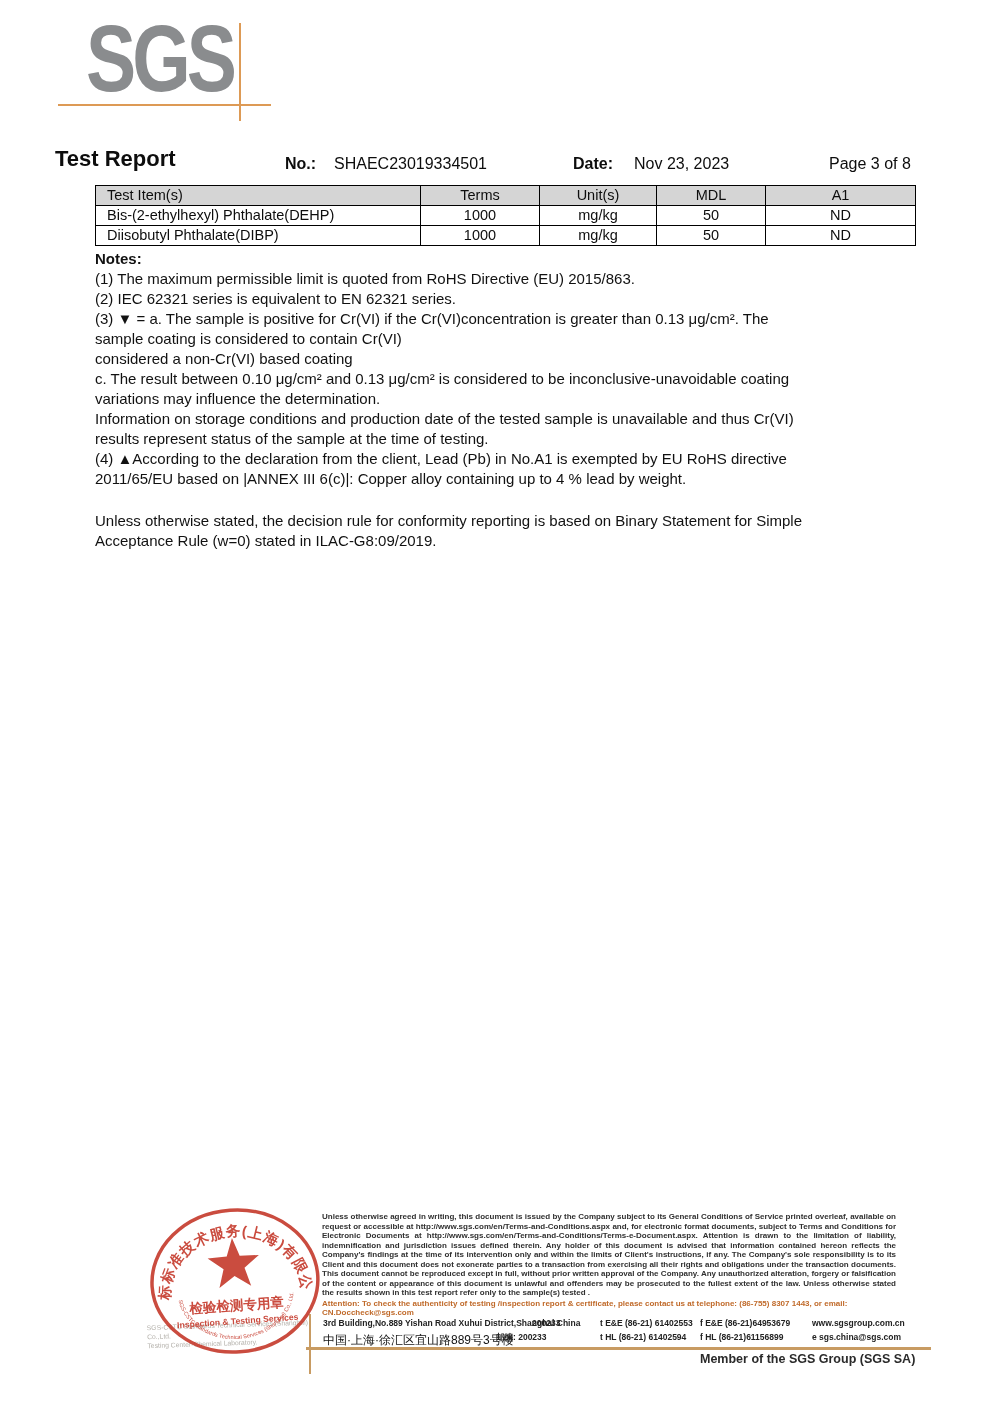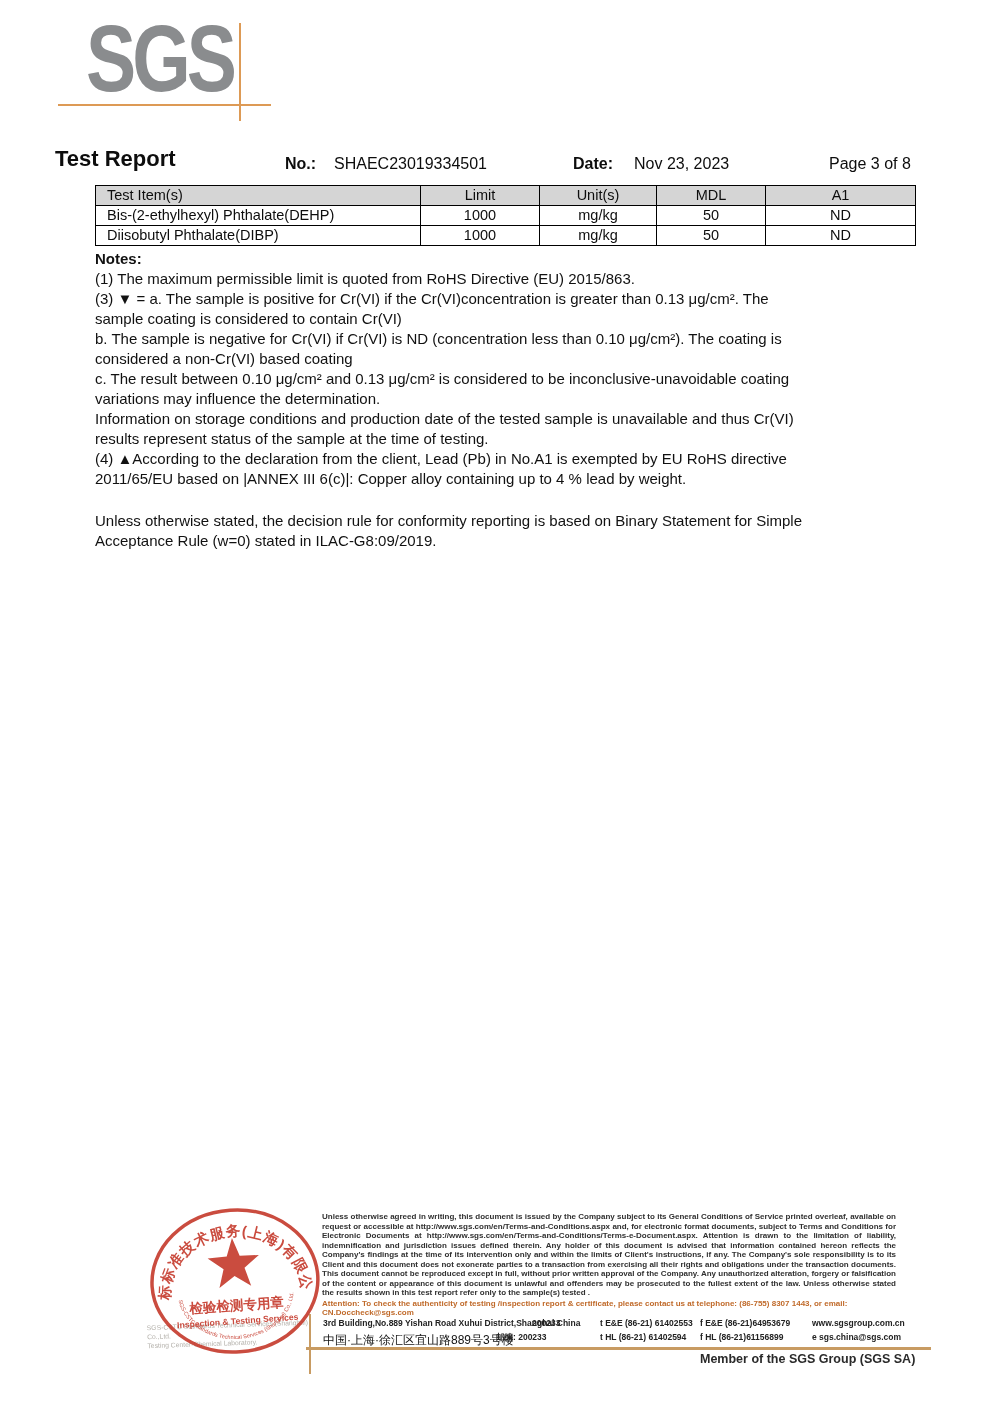--- a/index.html
+++ b/index.html
@@ -88,21 +88,21 @@
   <colgroup>
       <col class="c0">
       <col class="c1">
       <col class="c2">
       <col class="c3">
       <col class="c4">
     </colgroup>
   <tbody>
       <tr>
     <th>Test Item(s)</th>
-    <th>Limit</th>
+    <th>Terms</th>
     <th>Unit(s)</th>
     <th>MDL</th>
     <th>A1</th>
   </tr>
   <tr>
     <td>Bis-(2-ethylhexyl) Phthalate(DEHP)</td>
     <td>1000</td>
     <td>mg/kg</td>
     <td>50</td>
     <td>ND</td>
@@ -113,23 +113,23 @@
     <td>mg/kg</td>
     <td>50</td>
     <td>ND</td>
   </tr>
 </tbody>
   </table>
 
 <div class="abs notes">
   <div class="notes-title">Notes:</div>
   <div class="note-line">(1) The maximum permissible limit is quoted from RoHS Directive (EU) 2015/863.</div>
+  <div class="note-line">(2) IEC 62321 series is equivalent to EN 62321 series.</div>
   <div class="note-line">(3) ▼ = a. The sample is positive for Cr(VI) if the Cr(VI)concentration is greater than 0.13 μg/cm². The</div>
   <div class="note-line">sample coating is considered to contain Cr(VI)</div>
-  <div class="note-line">b. The sample is negative for Cr(VI) if Cr(VI) is ND (concentration less than 0.10 μg/cm²). The coating is</div>
   <div class="note-line">considered a non-Cr(VI) based coating</div>
   <div class="note-line">c. The result between 0.10 μg/cm² and 0.13 μg/cm² is considered to be inconclusive-unavoidable coating</div>
   <div class="note-line">variations may influence the determination.</div>
   <div class="note-line">Information on storage conditions and production date of the tested sample is unavailable and thus Cr(VI)</div>
   <div class="note-line">results represent status of the sample at the time of testing.</div>
   <div class="note-line">(4) ▲According to the declaration from the client, Lead (Pb) in No.A1 is exempted by EU RoHS directive</div>
   <div class="note-line">2011/65/EU based on |ANNEX III 6(c)|: Copper alloy containing up to 4 % lead by weight.</div>
 </div>
 
 <div class="abs decision">

